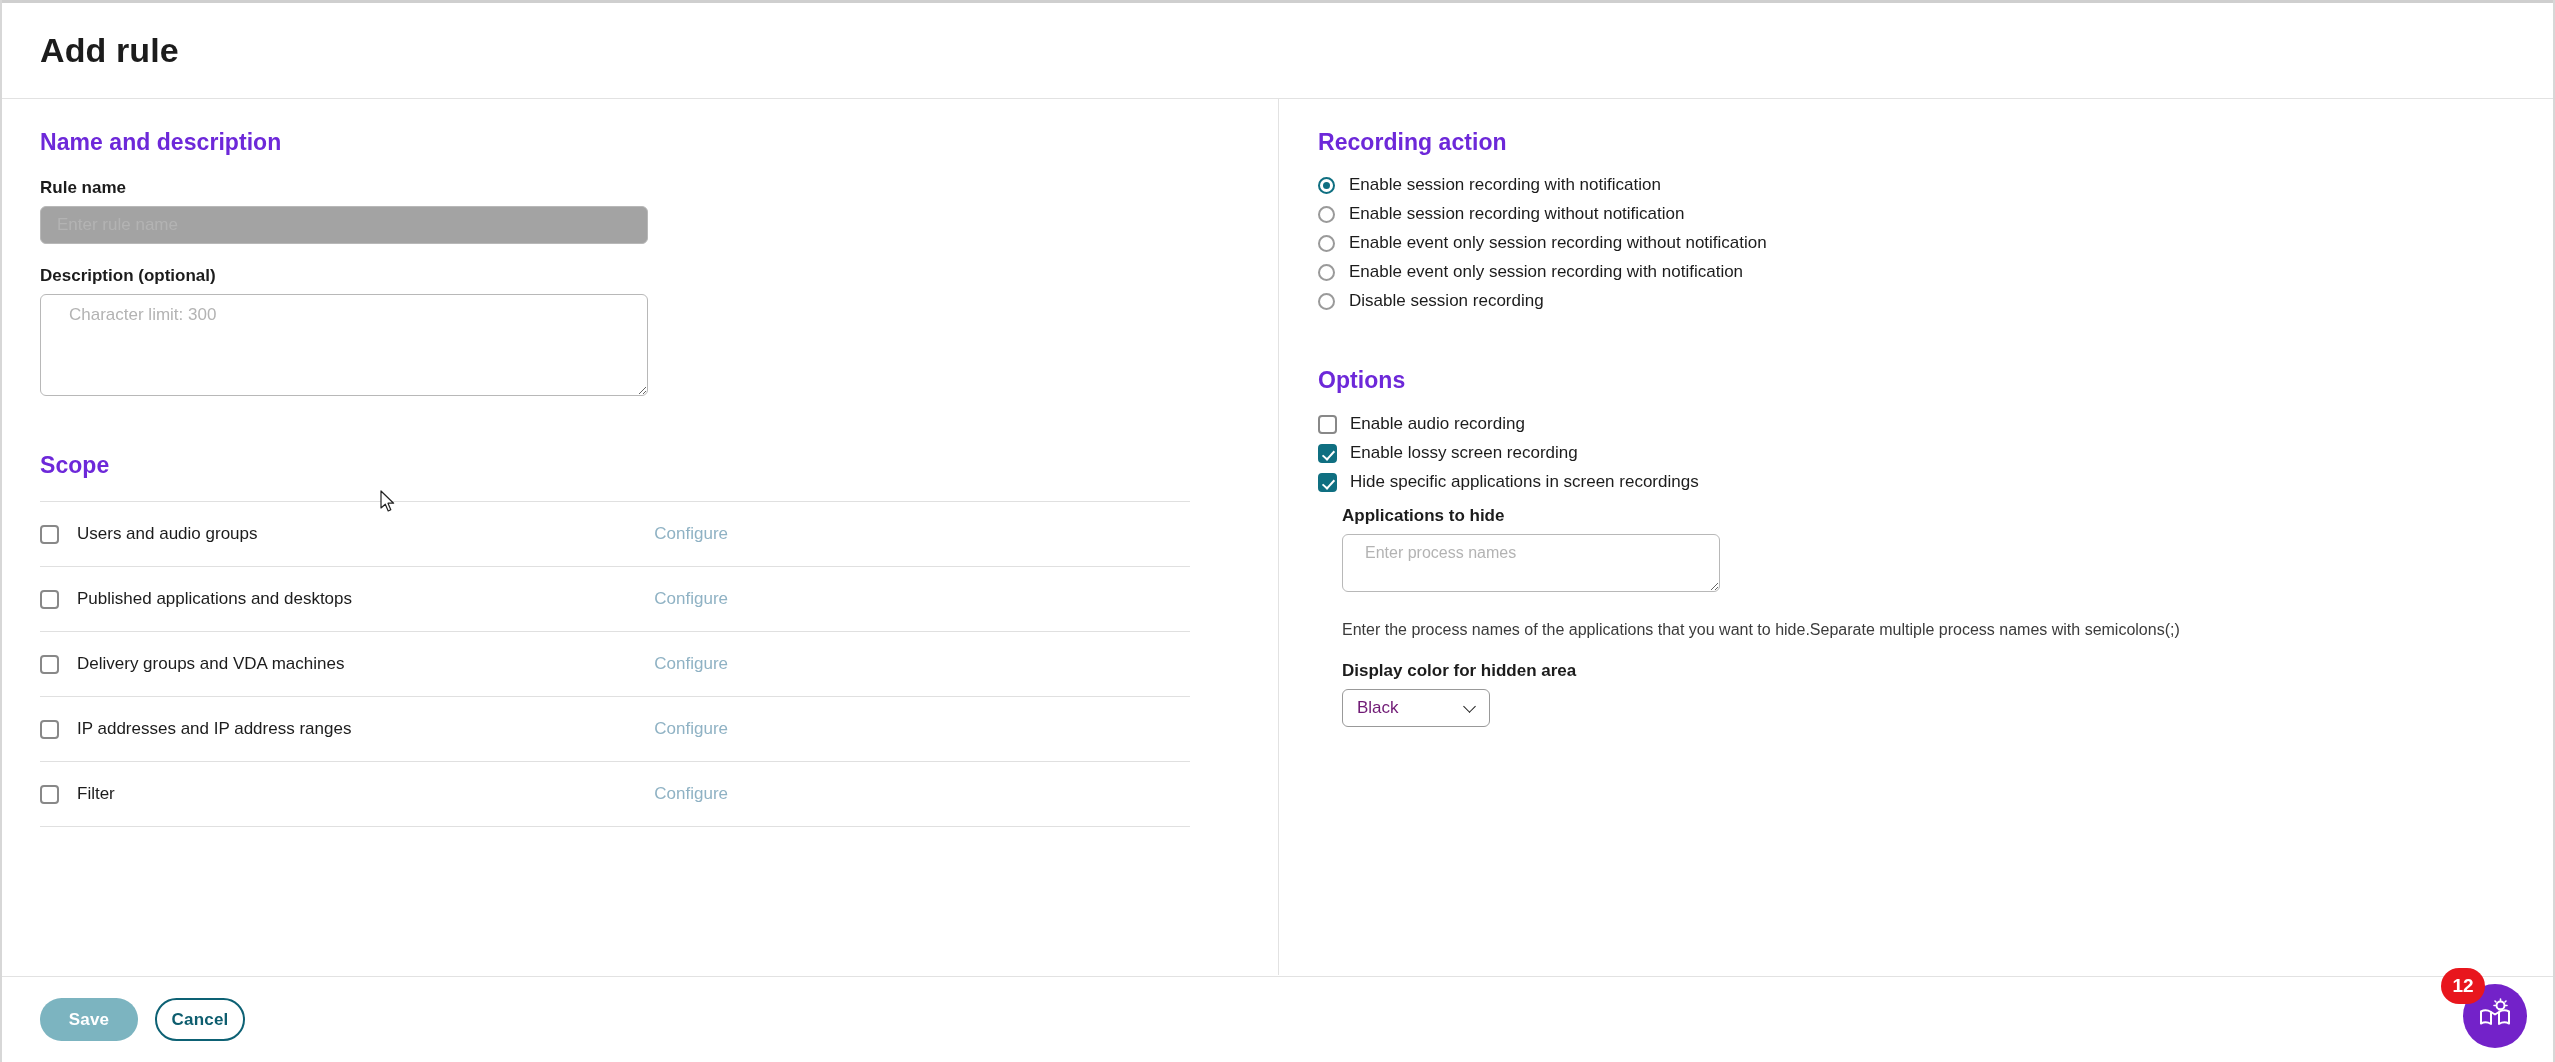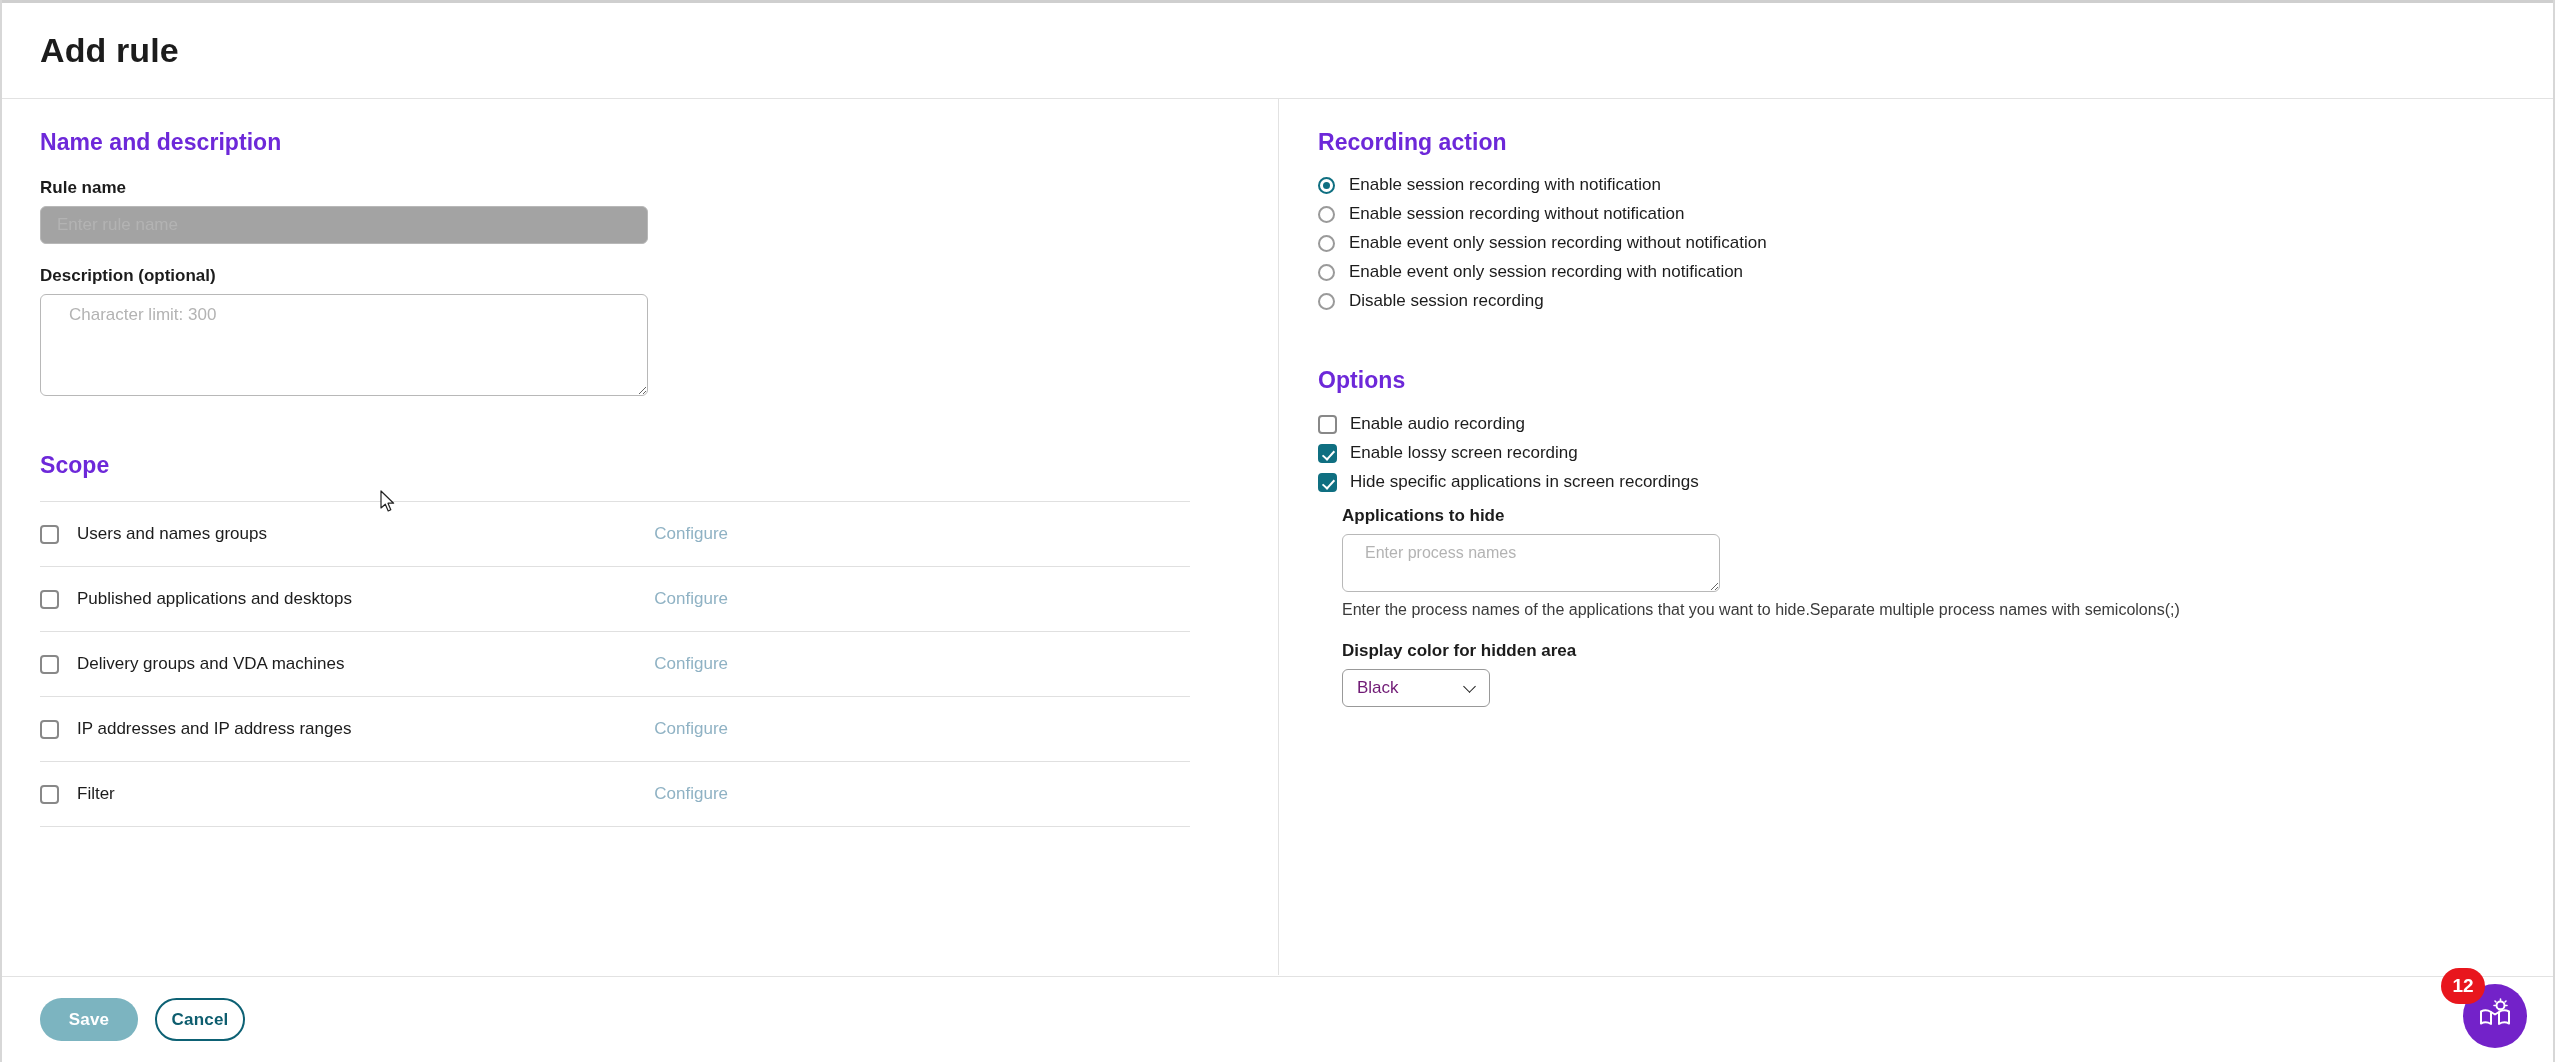--- a/index.html
+++ b/index.html
@@ -258,21 +258,21 @@
     padding: 9px 22px;
     font-family: "Liberation Sans", sans-serif;
     font-size: 16px;
     background: #fff;
     color: #222;
     outline: none;
     resize: vertical;
   }
   .apps-textarea::placeholder { color: #b3b3b3; }
   .helper-text {
-    margin-top: 5px;
+    margin-top: 25px;
     font-size: 16px;
     color: #3b3b3b;
   }
   .color-block { margin-top: 22px; }
   .select-box {
     width: 148px;
     height: 38px;
     box-sizing: border-box;
     border: 1px solid #999999;
     border-radius: 6px;
@@ -416,21 +416,21 @@
         <textarea class="text-area" placeholder="Character limit: 300" style=""></textarea>
       </div>
 
       <div class="scope-block">
         <div class="section-title">Scope</div>
 
         <div class="scope-table">
 
           <div class="scope-row">
             <span class="cb"></span>
-            <span class="scope-row-label">Users and names groups</span>
+            <span class="scope-row-label">Users and audio groups</span>
             <span class="configure-link">Configure</span>
           </div>
 
           <div class="scope-row">
             <span class="cb"></span>
             <span class="scope-row-label">Published applications and desktops</span>
             <span class="configure-link">Configure</span>
           </div>
 
           <div class="scope-row">

